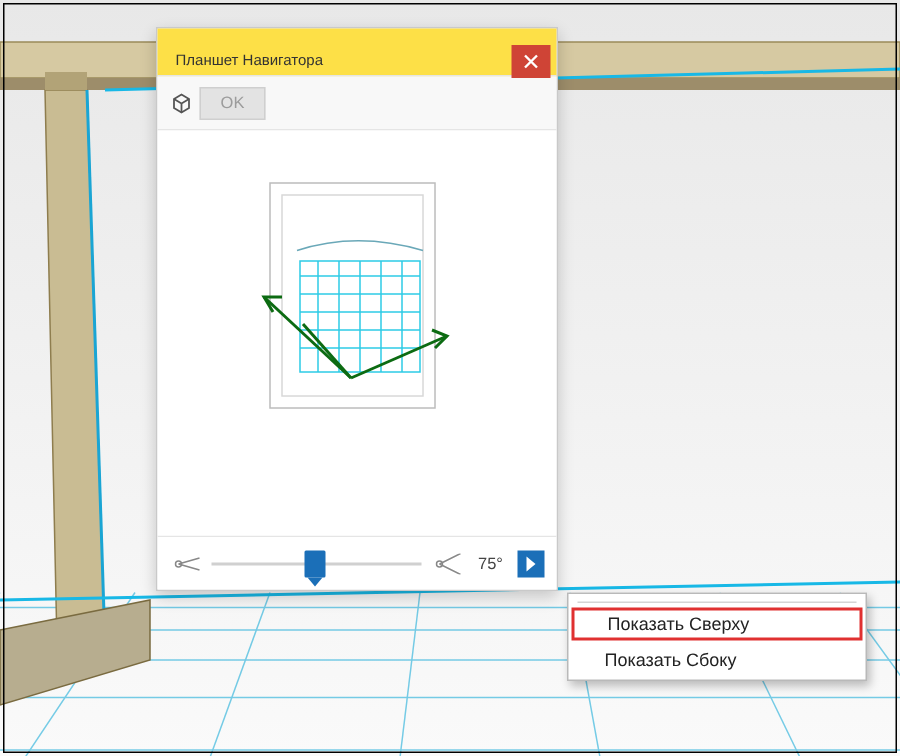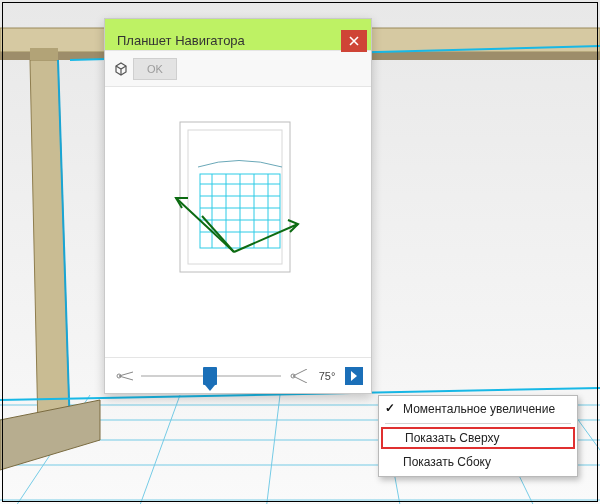--- a/index.html
+++ b/index.html
@@ -5,21 +5,21 @@
   * { box-sizing: border-box; margin: 0; padding: 0; font-family: 'Segoe UI', Tahoma, sans-serif; }
   body { width: 600px; height: 504px; overflow: hidden; position: relative; background: #fff; }
   .stage { position: absolute; inset: 0; }
 
   
   .viewport { position: absolute; inset: 0; background: linear-gradient(to bottom, #e8e8e8 0%, #fafafa 100%); overflow: hidden; }
   .viewport svg { position: absolute; inset: 0; }
 
   
   .dialog { position: absolute; left: 104px; top: 18px; width: 268px; background: #fff; border: 1px solid #c9c9c9; box-shadow: 0 4px 10px rgba(0,0,0,0.2); }
-  .dlg-title { display: flex; align-items: center; height: 32px; padding: 12px 4px 0 12px; font-size: 13px; color: #333; background: #bef264; border-bottom: 1px solid #e5e5e5; }
+  .dlg-title { display: flex; align-items: center; height: 32px; padding: 12px 4px 0 12px; font-size: 10px; color: #333; background: #fde047; border-bottom: 1px solid #e5e5e5; }
   .dlg-title .spacer { flex: 1; }
   .dlg-close { width: 26px; height: 22px; background: #cf4436; color: #fff; display: flex; align-items: center; justify-content: center; cursor: pointer; font-size: 12px; }
   .view-row { display: flex; align-items: center; height: 36px; padding: 0 8px; border-bottom: 1px solid #e5e5e5; background: #f8f8f8; }
   .view-row .vname { flex: 1; font-size: 12px; color: #333; padding-left: 6px; }
   .cube-icon { width: 16px; height: 16px; margin-right: 4px; display: inline-block; }
   .ok-btn { width: 44px; height: 22px; background: #e3e3e3; color: #9c9c9c; border: 1px solid #cfcfcf; font-size: 11px; display: flex; align-items: center; justify-content: center; cursor: default; }
 
   .preview { height: 270px; background: #fff; display: flex; align-items: center; justify-content: center; position: relative; }
 
   .footer { height: 36px; display: flex; align-items: center; padding: 0 8px; gap: 6px; background: #fff; border-top: 1px solid #e5e5e5; }
@@ -150,21 +150,20 @@
             <circle cx="6" cy="7" r="2" fill="none" stroke="#888"></circle>
             <path d="M6 7 L20 0 M6 7 L20 14" stroke="#888" stroke-width="1"></path>
           </svg>
       </span>
       <span class="angle">75°</span>
       <div class="menu-btn"></div>
     </div>
   </div>
 
   <div class="cmenu">
-    <div class="item chk"><span>Моментальное увеличение</span></div>
     <div class="sep"></div>
     <div class="item hl"><span>Показать Сверху</span></div>
     <div class="item"><span>Показать Сбоку</span></div>
 
   </div>
 
   <div class="outer-frame"></div>
 </div>
 
 </body></html>

